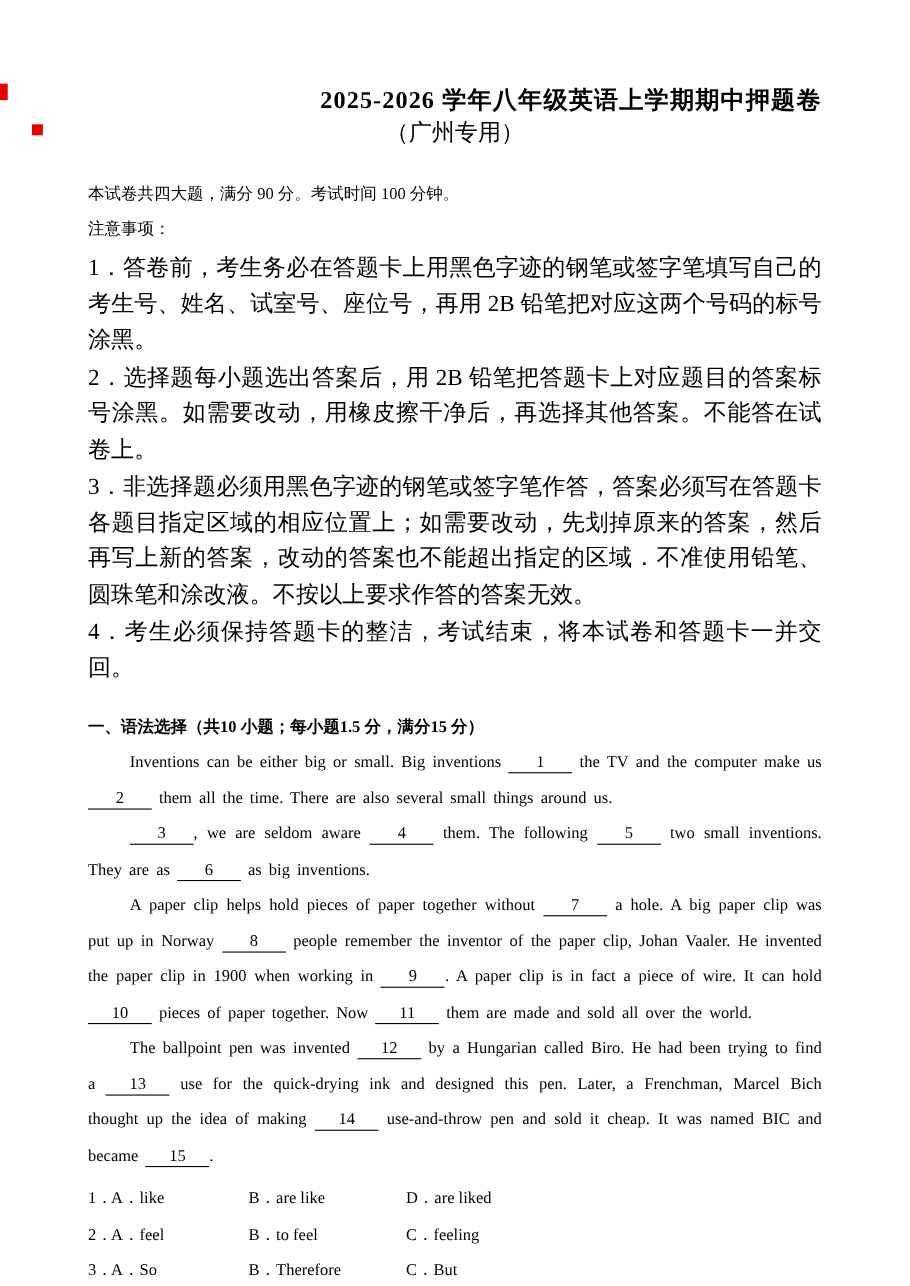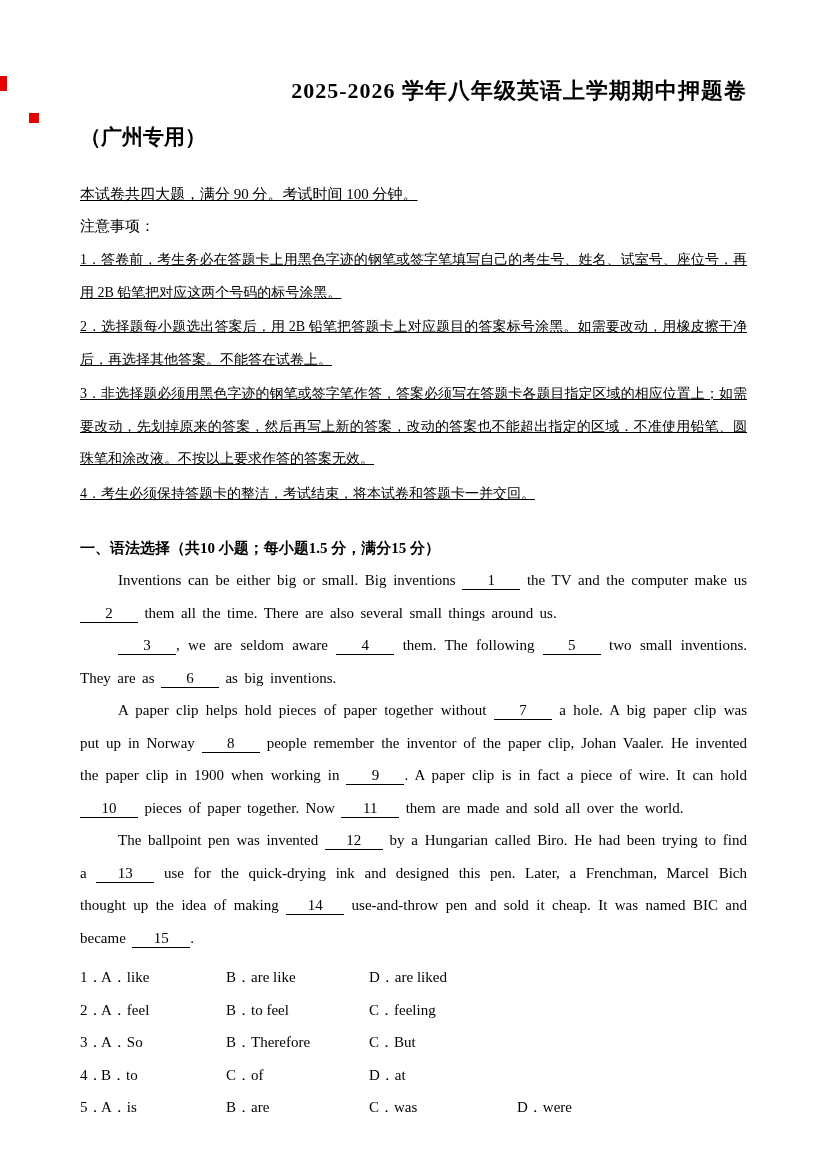--- a/index.html
+++ b/index.html
@@ -24,41 +24,39 @@
 
   .title {
     margin-top: 76px;
     text-align: right;
     font-size: 22px;
     font-weight: bold;
     line-height: 30px;
     letter-spacing: 1px;
   }
   .subtitle {
-    margin-top: 17px;
+    text-align: center;
     font-size: 21px;
-    font-weight: bold;
+    font-weight: normal;
     line-height: 28px;
   }
   .intro {
     margin-top: 27px;
     font-size: 15px;
     line-height: 32px;
-    text-decoration: underline;
   }
   .notice-heading {
     font-size: 15px;
     line-height: 32px;
   }
   .notice {
-    font-size: 14px;
+    font-size: 21px;
     line-height: 32.5px;
     text-align: justify;
     margin-top: 2px;
-    text-decoration: underline;
   }
   .section-heading {
     margin-top: 22px;
     font-size: 15px;
     font-weight: bold;
     line-height: 32px;
   }
   .passage {
     font-size: 15px;
     line-height: 32.5px;

